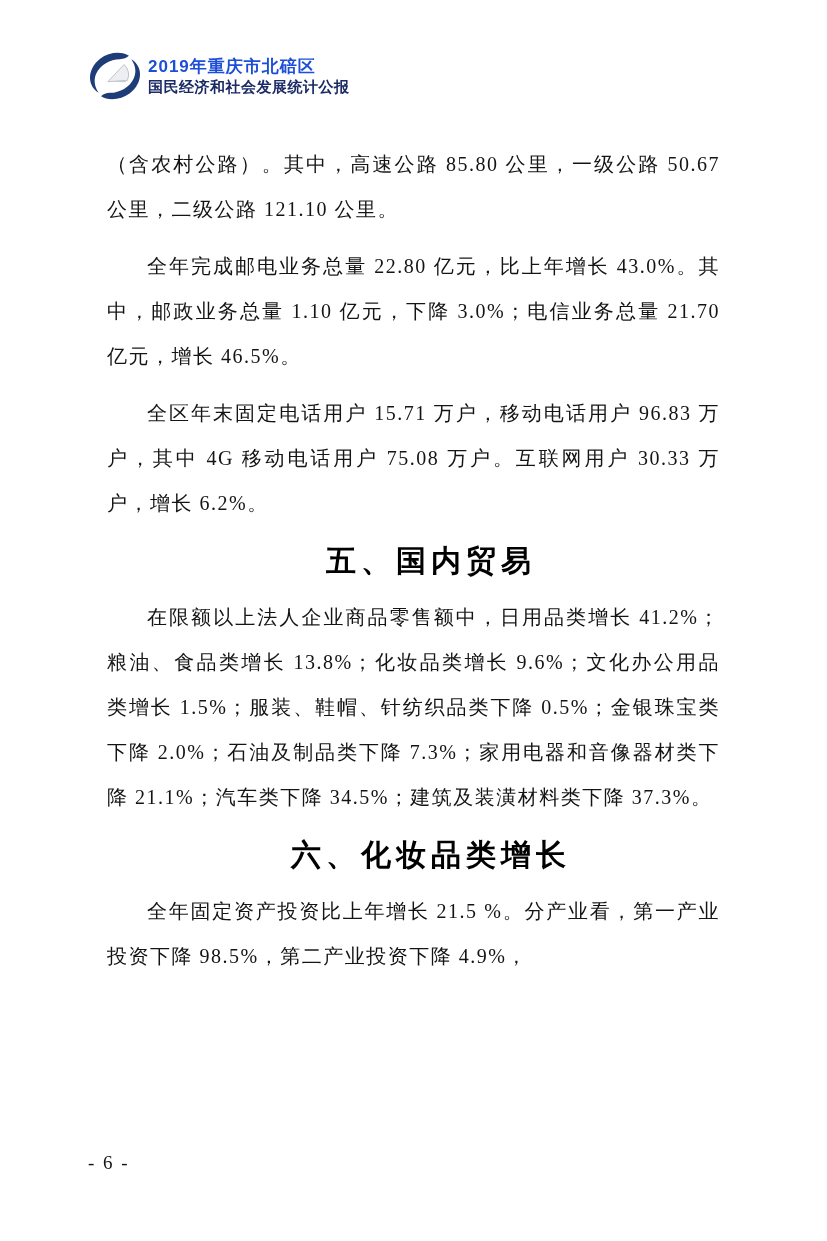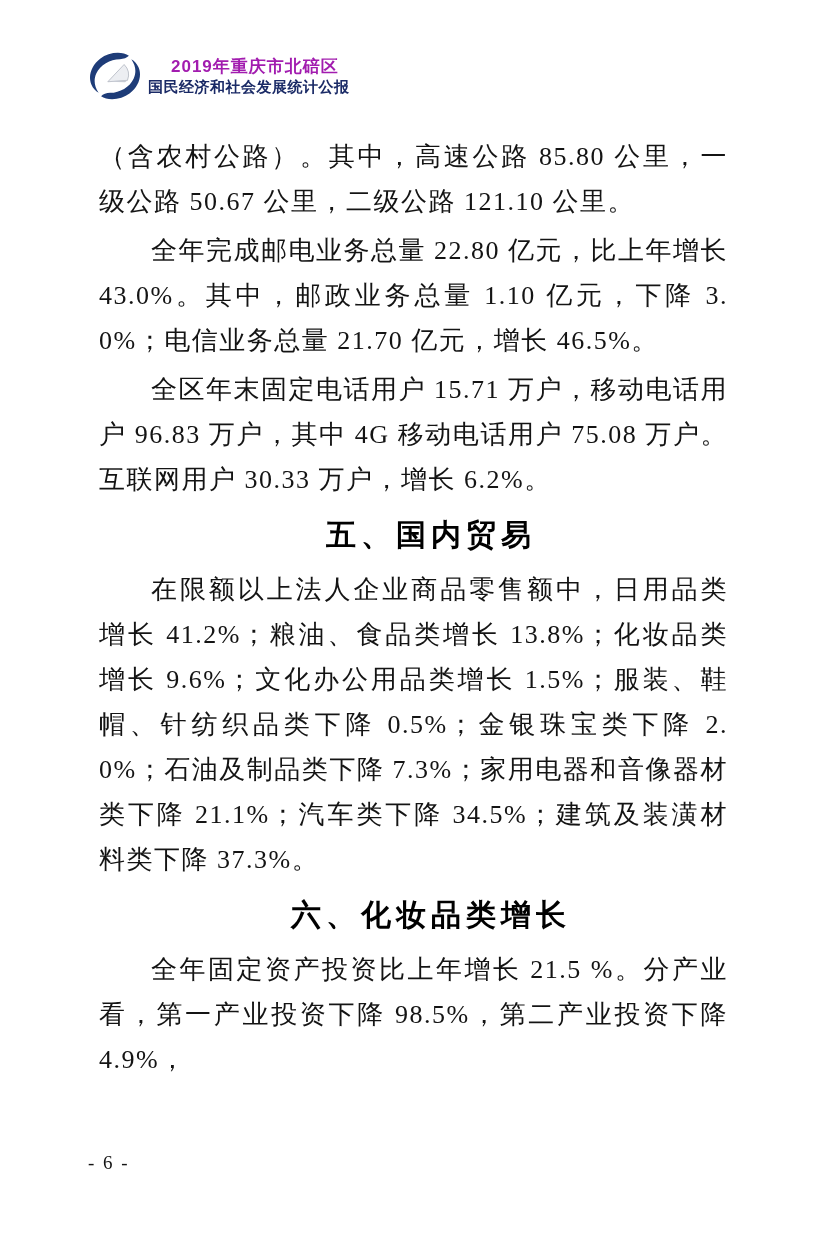--- a/index.html
+++ b/index.html
@@ -33,41 +33,40 @@
   .header-titles {
     display: flex;
     flex-direction: column;
     line-height: 1.15;
   }
   .header-title-1 {
     font-family: "Liberation Sans", sans-serif;
     font-weight: 700;
     font-size: 17px;
     letter-spacing: 1px;
-    color: #a21caf;
-    margin-left: 23px;
+    color: #1d4ed8;
   }
   .header-title-2 {
     font-family: "Liberation Sans", sans-serif;
     font-weight: 600;
     font-size: 15px;
     letter-spacing: 0.5px;
     color: #1a2a66;
     margin-top: 2px;
   }
   
   .doc-main {
     position: absolute;
     top: 130px;
     left: 95px;
     width: 637px;
   }
   .para {
-    margin: 4px;
-    font-size: 26px;
+    margin: 12px;
+    font-size: 20px;
     line-height: 45px;
     text-align: justify;
     text-justify: inter-ideograph;
     letter-spacing: 1.5px;
     text-indent: 2em;
     word-break: break-all;
   }
   .para.no-indent {
     text-indent: 0;
   }

